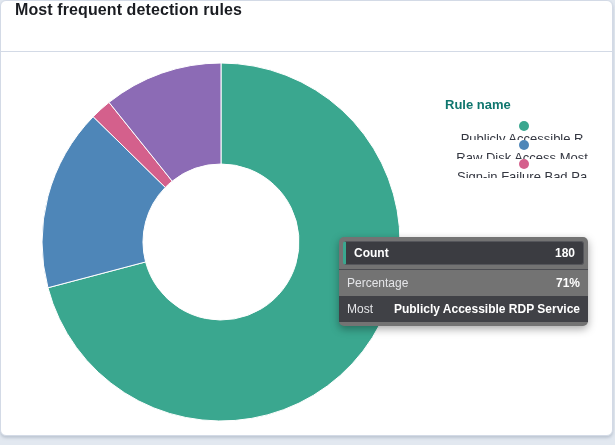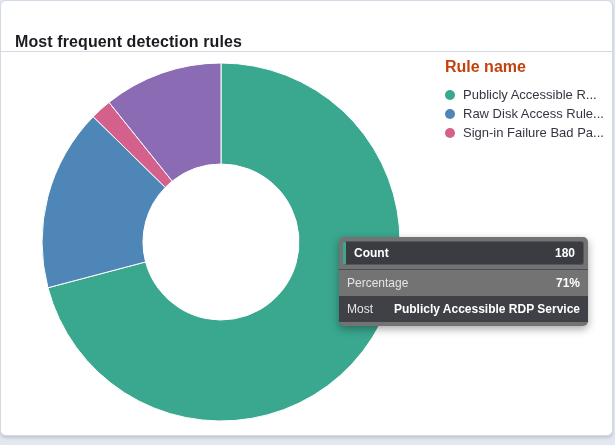--- a/index.html
+++ b/index.html
@@ -1,29 +1,29 @@
 <!DOCTYPE html>
 <html><head>
 <meta charset="utf-8">
 <style>
   html,body{margin:0;padding:0;}
   body{font-family:"Liberation Sans",sans-serif;background:#E2E8F0;}
   .page{position:relative;width:615px;height:445px;background:#E2E8F0;overflow:hidden;}
   .card{position:absolute;left:0;top:0;width:613px;height:436px;background:#FFFFFF;
         border:1px solid #D3DAE6;border-radius:6px;box-sizing:border-box;
         box-shadow:0 2px 3px rgba(120,135,155,0.35);}
-  .card-header{height:51px;display:flex;align-items:flex-end;padding:0 14px;
+  .card-header{height:51px;display:flex;align-items:flex-start;padding:0 14px;
         border-bottom:1px solid #D3DAE6;box-sizing:border-box;}
   .card-title{font-size:16px;font-weight:700;color:#1A1C21;letter-spacing:.1px;}
   .chart-area{position:relative;width:100%;height:383px;}
   .donut-svg{position:absolute;left:40px;top:10px;}
   
   .legend{position:absolute;left:444px;top:6px;width:165px;}
-  .legend-title{font-size:16px;font-weight:700;color:#c2410c;margin-bottom:9px;}
-  .legend-item{display:flex;align-items:center;height:19px;cursor:pointer;}
+  .legend-title{font-size:13px;font-weight:700;color:#0f766e;margin-bottom:9px;margin-top:39px;}
+  .legend-item{display:flex;align-items:center;height:19px;cursor:pointer;flex-direction:column;}
   .legend-dot{width:10px;height:10px;border-radius:50%;flex:0 0 10px;margin-right:8px;}
   .legend-label{font-size:13px;color:#343741;white-space:nowrap;overflow:hidden;}
   
   .tooltip{position:absolute;left:338px;top:185px;width:249px;box-sizing:border-box;
         background:#737373;border-radius:5px;color:#FFFFFF;font-size:12px;
         box-shadow:0 3px 8px rgba(0,0,0,.35);padding-bottom:4px;z-index:5;}
   .tt-header-wrap{padding:4px;}
   .tt-header{display:flex;justify-content:space-between;align-items:center;
         background:#3B3C41;border:1px solid #55565B;border-left-width:3px;
         border-radius:3px;padding:4px 8px;font-weight:700;}
@@ -53,21 +53,21 @@
         </svg>
 
       <div class="legend">
         <div class="legend-title">Rule name</div>
         <div class="legend-item">
           <span class="legend-dot" style="background-color: rgb(58, 167, 143);"></span>
           <span class="legend-label">Publicly Accessible R...</span>
         </div>
         <div class="legend-item">
           <span class="legend-dot" style="background-color: rgb(78, 134, 184);"></span>
-          <span class="legend-label">Raw Disk Access Rule...</span>
+          <span class="legend-label">Raw Disk Access Most...</span>
         </div>
         <div class="legend-item">
           <span class="legend-dot" style="background-color: rgb(212, 96, 140);"></span>
           <span class="legend-label">Sign-in Failure Bad Pa...</span>
         </div>
       </div>
 
       <div class="tooltip">
         <div class="tt-header-wrap">
           <div class="tt-header" style="border-left-color: rgb(58, 167, 143);">

